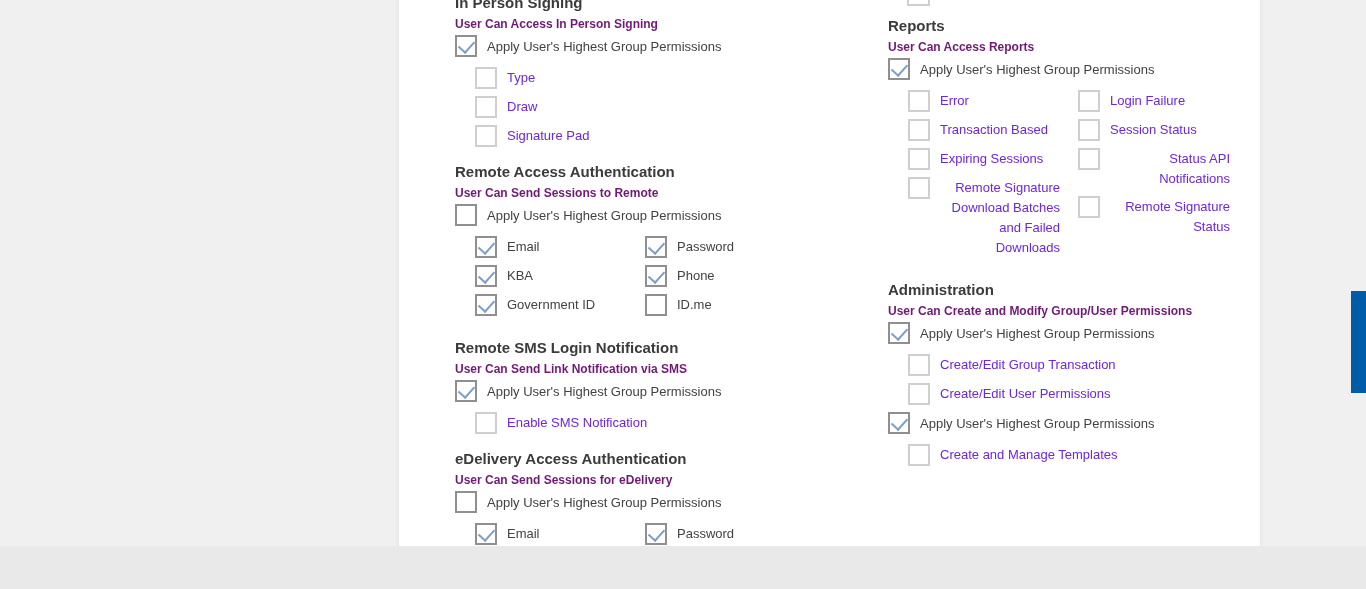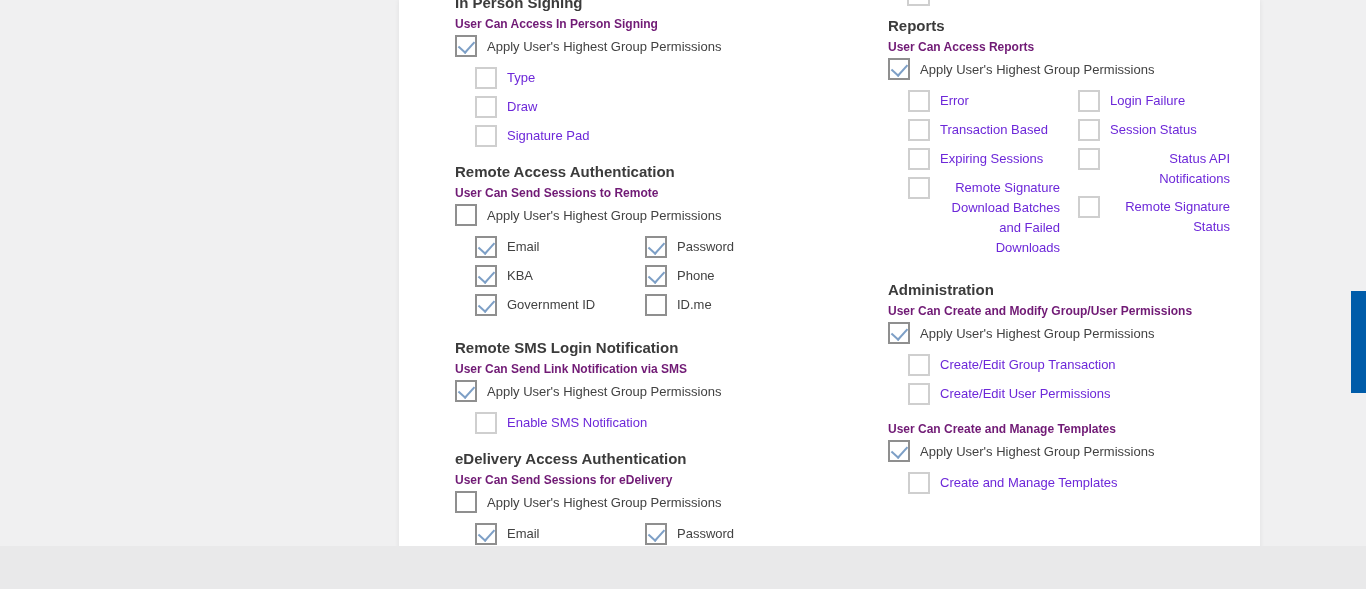--- a/index.html
+++ b/index.html
@@ -229,21 +229,20 @@
       <div class="children">
         <div class="row disabled">
           <div class="cb disabled"></div>
           <span class="cb-label">Create/Edit Group Transaction</span>
         </div>
         <div class="row disabled">
           <div class="cb disabled"></div>
           <span class="cb-label">Create/Edit User Permissions</span>
         </div>
       </div>
-      <div class="sub-header standalone">User Can Create and Manage Templates</div>
       <div class="row apply">
         <div class="cb checked"></div>
         <span class="cb-label">Apply User's Highest Group Permissions</span>
       </div>
       <div class="children">
         <div class="row disabled">
           <div class="cb disabled"></div>
           <span class="cb-label">Create and Manage Templates</span>
         </div>
       </div>

